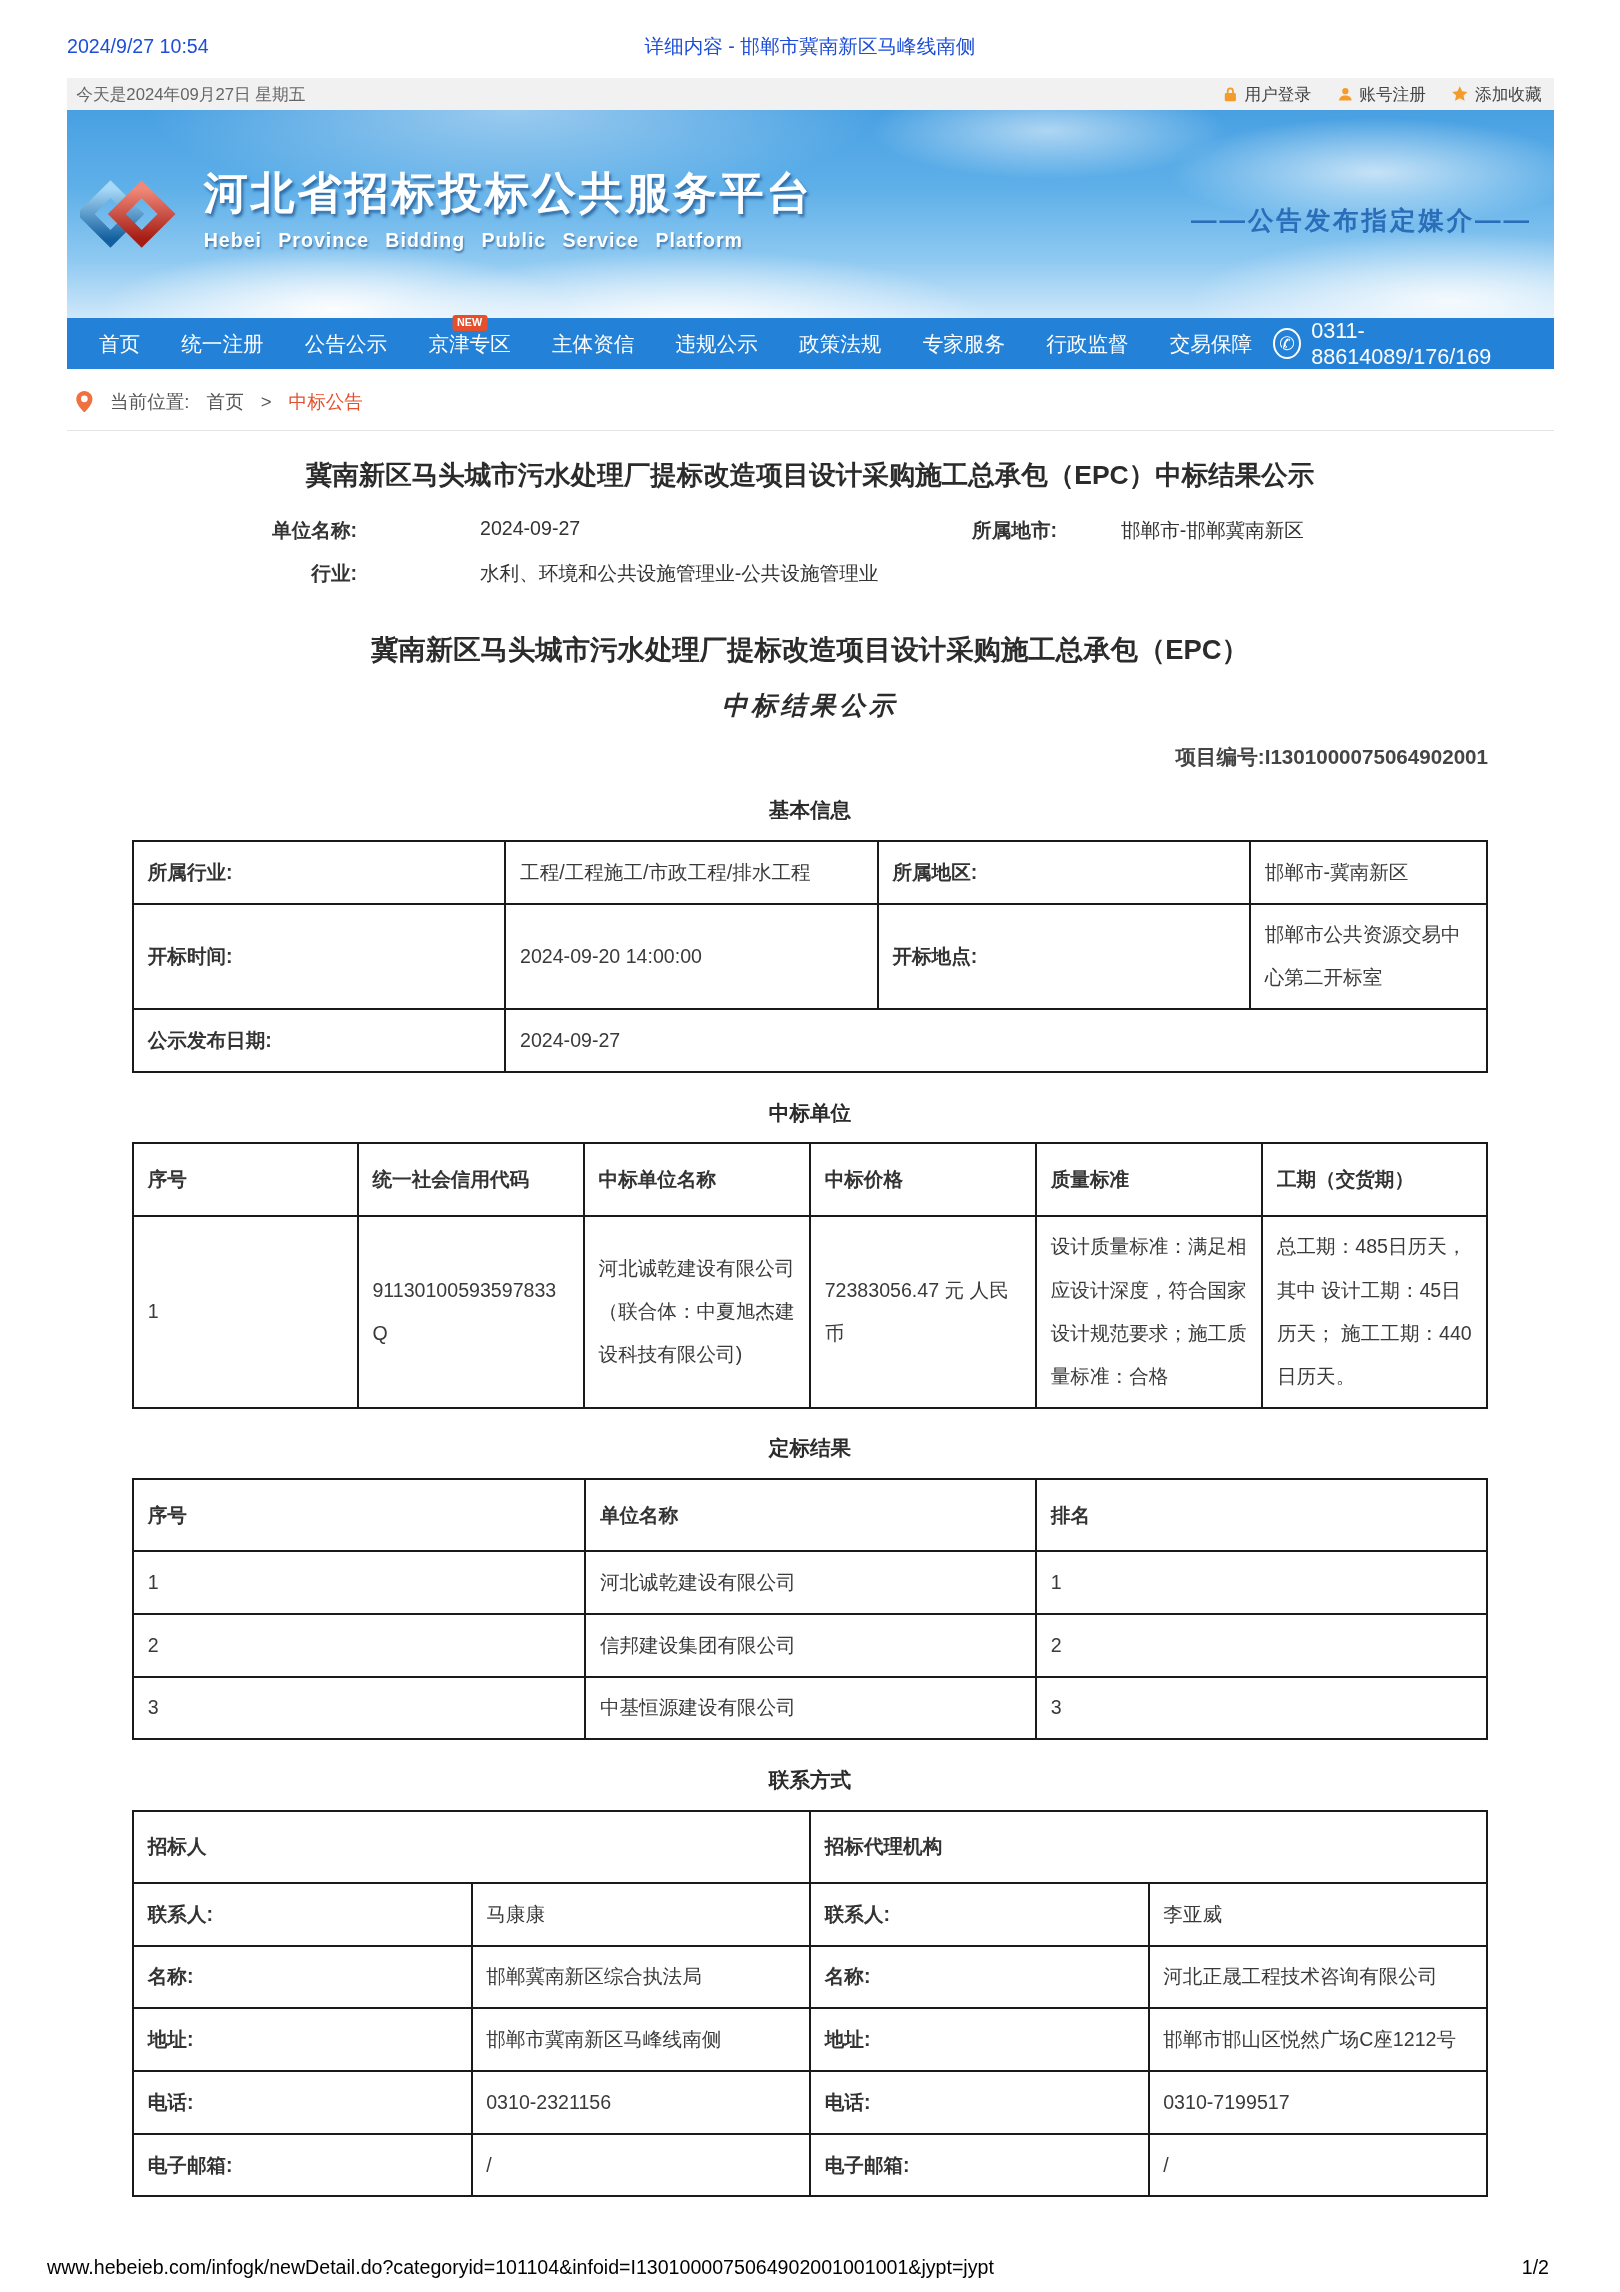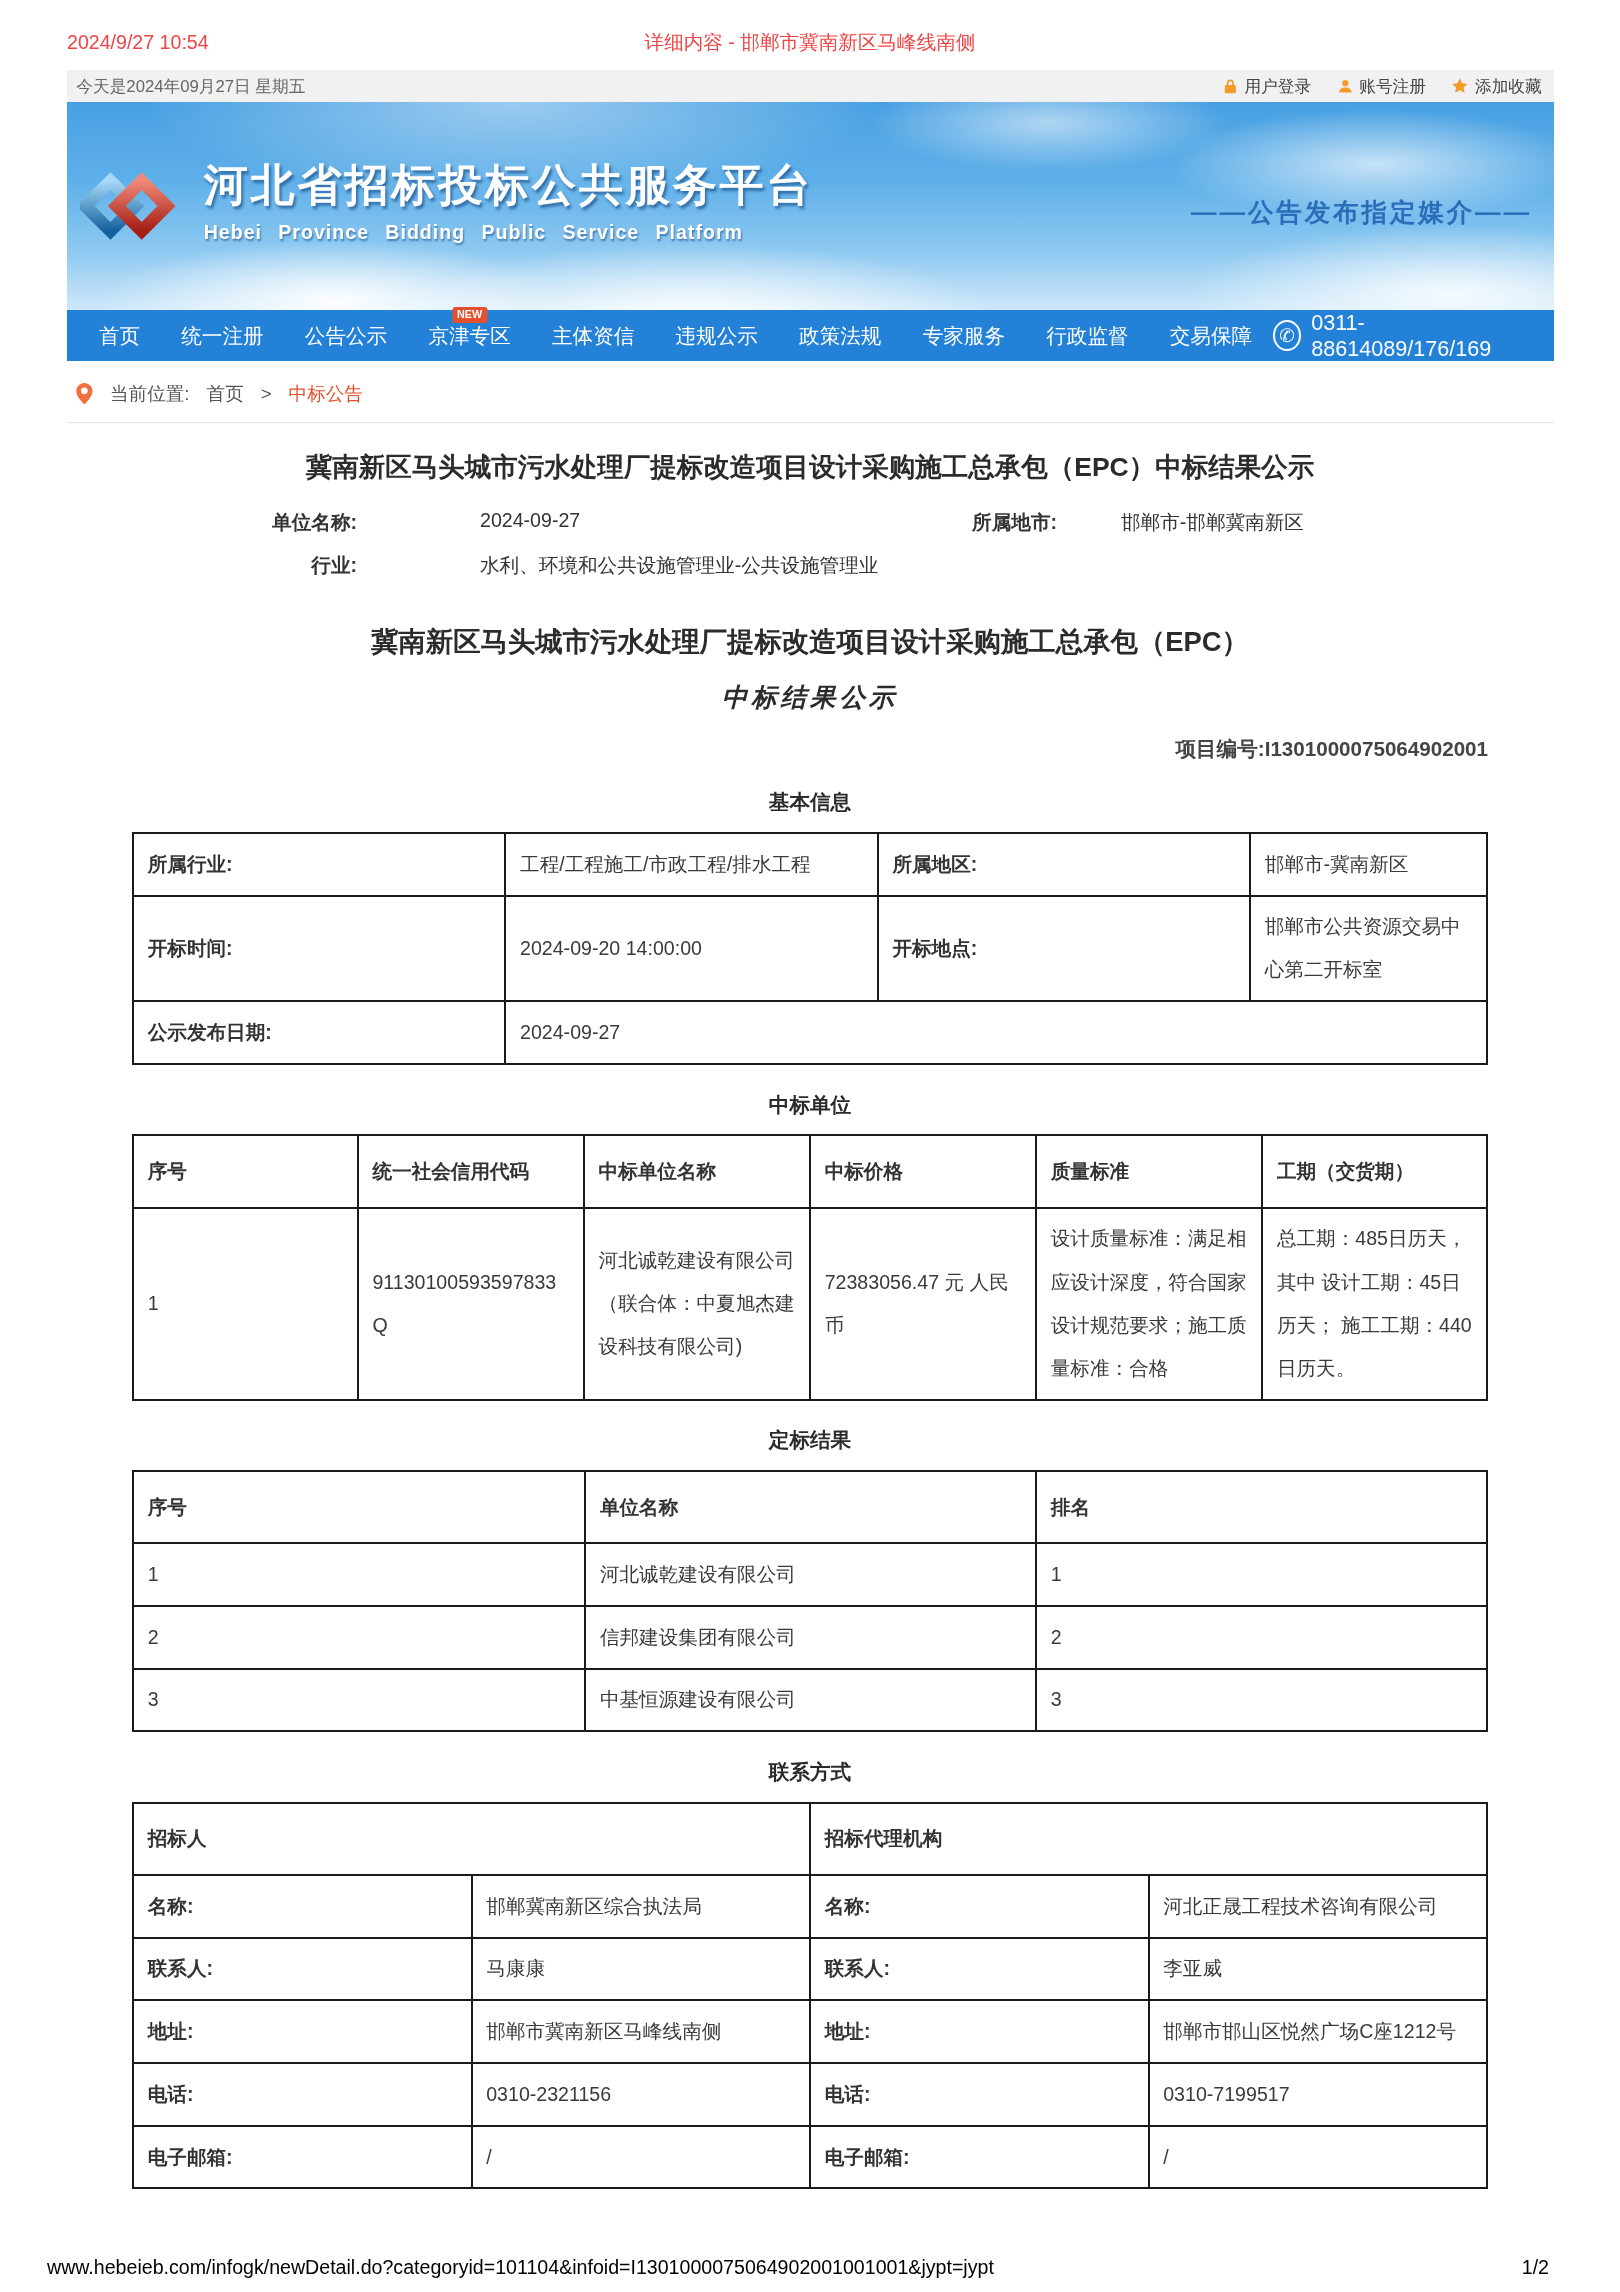--- a/index.html
+++ b/index.html
@@ -2,21 +2,21 @@
 <html style="--accent: #2481d8; --orange: #f39c2c; --red: #e4502e; --slogan-blue: #2a6db8;"><head>
 <meta charset="utf-8">
 <style>
   * { margin:0; padding:0; box-sizing:border-box; }
   html,body { background:#fff; }
   body { font-family:"Liberation Sans","DejaVu Sans",sans-serif; color:#333; }
   .page { position:relative; width:1620px; height:2293px; background:#fff; overflow:hidden; }
 
   
   .print-header { display:grid; grid-template-columns:1fr auto 1fr; align-items:center;
-    padding:25.5px 67px 9.8px 67px; font-size:19.6px; color:#ef4444; height:70px; }
+    padding:25.5px 67px 9.8px 67px; font-size:19.6px; color:#1d4ed8; height:78px; }
   .print-header .pt-left { text-align:left; }
   .print-header .pt-mid { text-align:center; }
   .print-footer { position:absolute; bottom:13.7px; left:0; right:0; display:flex;
     justify-content:space-between; padding:0 71px 0 47px; font-size:19.6px; color:#000; }
 
   .container { width:1487px; margin:0 auto; }
 
   
   .topbar { height:32px; background:#f1f1f1; display:flex; align-items:center;
     justify-content:space-between; padding:0 11.8px 0 9.8px; font-size:16.7px; color:#666; }
@@ -296,30 +296,30 @@
             <col style="width: 25%;">
           </colgroup>
           <thead>
             <tr>
               <th colspan="2">招标人</th>
               <th colspan="2">招标代理机构</th>
             </tr>
           </thead>
           <tbody>
             <tr>
+              <td class="lbl">联系人:</td>
+              <td>马康康</td>
+              <td class="lbl">联系人:</td>
+              <td>李亚威</td>
+            </tr>
+            <tr>
               <td class="lbl">名称:</td>
               <td>邯郸冀南新区综合执法局</td>
               <td class="lbl">名称:</td>
               <td>河北正晟工程技术咨询有限公司</td>
-            </tr>
-            <tr>
-              <td class="lbl">联系人:</td>
-              <td>马康康</td>
-              <td class="lbl">联系人:</td>
-              <td>李亚威</td>
             </tr>
             <tr>
               <td class="lbl">地址:</td>
               <td>邯郸市冀南新区马峰线南侧</td>
               <td class="lbl">地址:</td>
               <td>邯郸市邯山区悦然广场C座1212号</td>
             </tr>
             <tr>
               <td class="lbl">电话:</td>
               <td>0310-2321156</td>

